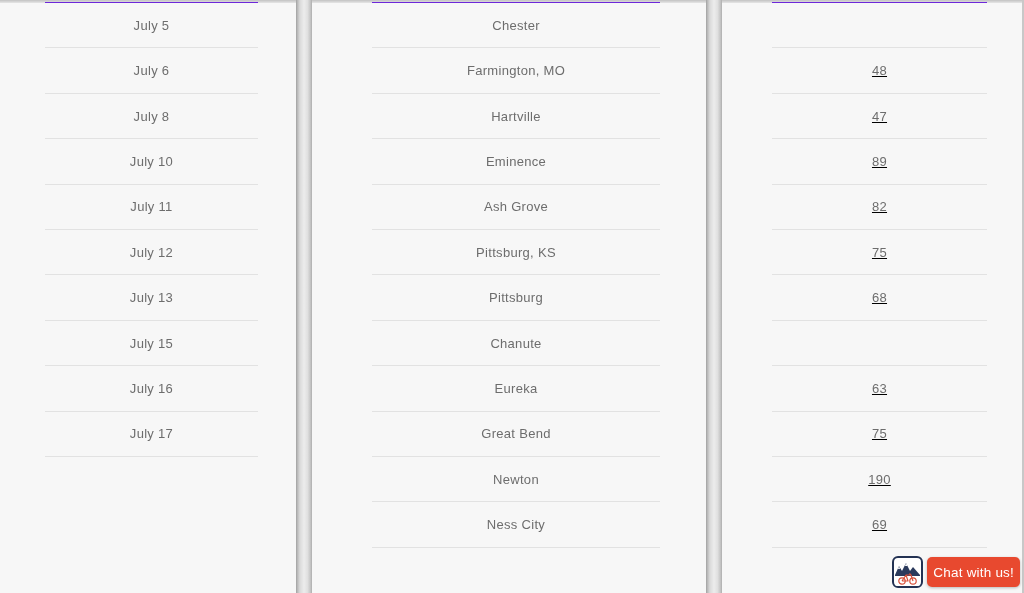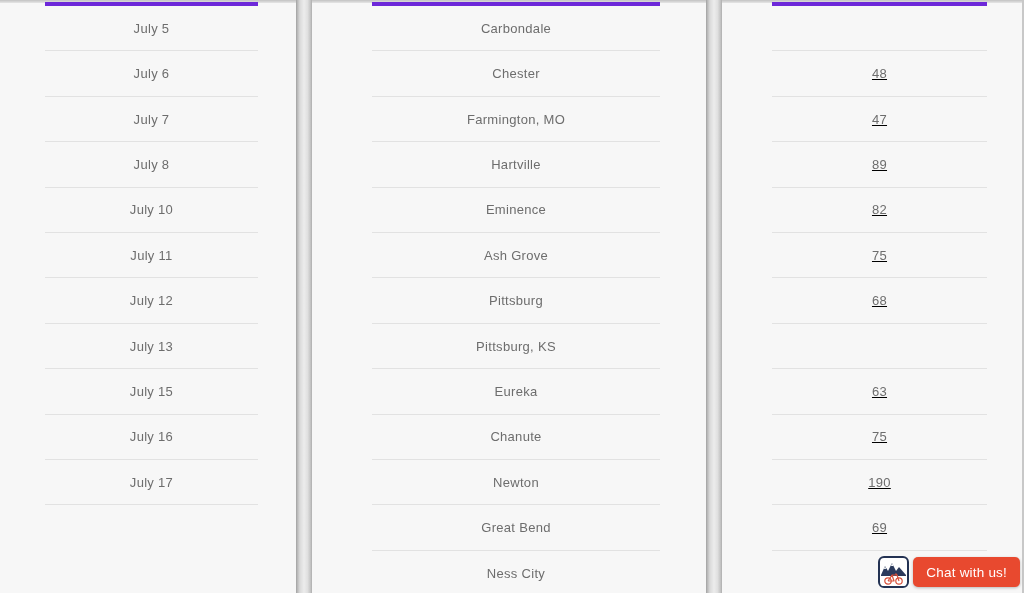--- a/index.html
+++ b/index.html
@@ -19,21 +19,21 @@
     background:linear-gradient(#c2c2c2,#e6e6e6);
   }
   .right-edge{
     position:absolute;top:0;bottom:0;right:0;width:2px;
     background:#c8c8c8;
   }
   
   .rows{
     position:absolute;top:2px;
     display:flex;flex-direction:column;
-    border-top:4px solid #6d28d9;
+    border-top:1px solid #6d28d9;
   }
   .rows-dates{left:45px;width:213px;}
   .rows-cities{left:372px;width:288px;}
   .rows-miles{left:772px;width:215px;text-decoration:underline;}
   .cell{
     box-sizing:border-box;
     height:45.42px;
     display:flex;align-items:center;justify-content:center;
     border-bottom:1px solid #e2e2e2;
     color:#6d6d6d;
@@ -61,21 +61,21 @@
     border:2px solid #233253;
     border-radius:6px;
     overflow:hidden;
     display:flex;align-items:flex-end;justify-content:center;
     cursor:pointer;
     flex:none;
   }
   .chat-avatar svg{display:block;}
   .chat-button{
     height:30px;
-    padding:0 13px;
+    padding:0 6px;
     border:none;
     border-radius:5px;
     background:#e8492f;
     color:#ffffff;
     font-family:"Liberation Sans","DejaVu Sans",sans-serif;
     font-size:13.5px;
     letter-spacing:.2px;
     cursor:pointer;
     box-shadow:0 1px 3px rgba(0,0,0,.25);
   }
@@ -83,45 +83,43 @@
 </head>
 <body>
 
 <div class="page">
 
   <div class="top-edge"></div>
 
   <div class="rows rows-dates">
       <div class="cell">July 5</div>
       <div class="cell">July 6</div>
-      <div class="cell">July 7</div>
       <div class="cell">July 8</div>
       <div class="cell">July 10</div>
       <div class="cell">July 11</div>
       <div class="cell">July 12</div>
       <div class="cell">July 13</div>
       <div class="cell">July 15</div>
       <div class="cell">July 16</div>
       <div class="cell">July 17</div>
     </div>
   <div class="vscroll vscroll-1"></div>
 
   <div class="rows rows-cities">
-      <div class="cell">Carbondale</div>
       <div class="cell">Chester</div>
       <div class="cell">Farmington, MO</div>
       <div class="cell">Hartville</div>
       <div class="cell">Eminence</div>
       <div class="cell">Ash Grove</div>
+      <div class="cell">Pittsburg, KS</div>
       <div class="cell">Pittsburg</div>
-      <div class="cell">Pittsburg, KS</div>
+      <div class="cell">Chanute</div>
       <div class="cell">Eureka</div>
-      <div class="cell">Chanute</div>
+      <div class="cell">Great Bend</div>
       <div class="cell">Newton</div>
-      <div class="cell">Great Bend</div>
       <div class="cell">Ness City</div>
     </div>
   <div class="vscroll vscroll-2"></div>
 
   <div class="rows rows-miles">
       <div class="cell"></div>
       <div class="cell">48</div>
       <div class="cell">47</div>
       <div class="cell">89</div>
       <div class="cell">82</div>

